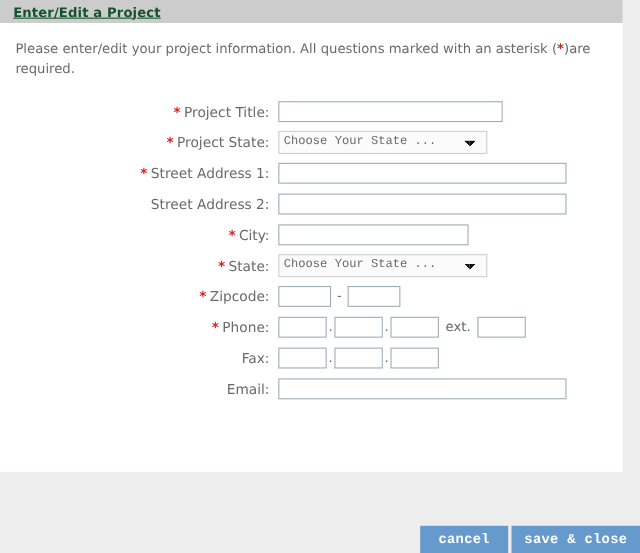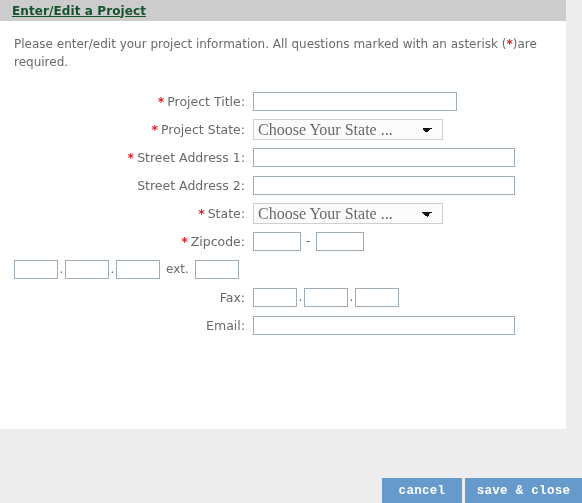--- a/index.html
+++ b/index.html
@@ -109,22 +109,22 @@
   input.w-zip5    { width: 42px; }
   input.w-zip4    { width: 42px; }
   input.w-ph3     { width: 38px; }
   input.w-ext     { width: 38px; }
 
   select.sel {
     width: 190px;
     height: 21px;
     border: 1px solid #cfcfcf;
     background: #fbfbfb;
-    font-family: Liberation Serif, serif;
-    font-size: 16px;
+    font-family: Liberation Mono, monospace;
+    font-size: 11px;
     color: #6a6a6a;
     padding-left: 4px;
     outline: none;
     -webkit-appearance: none;
     -moz-appearance: none;
     appearance: none;
     background-image:
       linear-gradient(45deg, transparent 50%, #111 50%),
       linear-gradient(135deg, #111 50%, transparent 50%);
     background-position:
@@ -232,40 +232,47 @@
         </div>
       </div>
 
       <div class="row">
         <div class="label"><span class="req"></span><span>Street Address 2:</span></div>
         <div class="field">
           <input class="txt w-street" type="text" value="" style="">
         </div>
       </div>
 
+      <div class="row">
+        <div class="label"><span class="req">*</span><span>City:</span></div>
+        <div class="field">
+          <input class="txt w-city" type="text" value="" style="">
+        </div>
+      </div>
 
       <div class="row">
         <div class="label"><span class="req">*</span><span>State:</span></div>
         <div class="field">
           <select class="sel">
             <option>Choose Your State ...</option>
           </select>
         </div>
       </div>
 
       <div class="row">
         <div class="label"><span class="req">*</span><span>Zipcode:</span></div>
         <div class="field">
           <input class="txt w-zip5" type="text" value="" style="">
           <span class="sep-dash">-</span>
           <input class="txt w-zip4" type="text" value="" style="">
         </div>
       </div>
 
       <div class="row">
+        <div class="label"><span class="req">*</span><span>Phone:</span></div>
         <div class="field">
           <input class="txt w-ph3" type="text" value="" style="">
           <span class="sep-dot">.</span>
           <input class="txt w-ph3" type="text" value="" style="">
           <span class="sep-dot">.</span>
           <input class="txt w-ph3" type="text" value="" style="">
           <span class="ext-label">ext.</span>
           <input class="txt w-ext" type="text" value="" style="">
         </div>
       </div>

